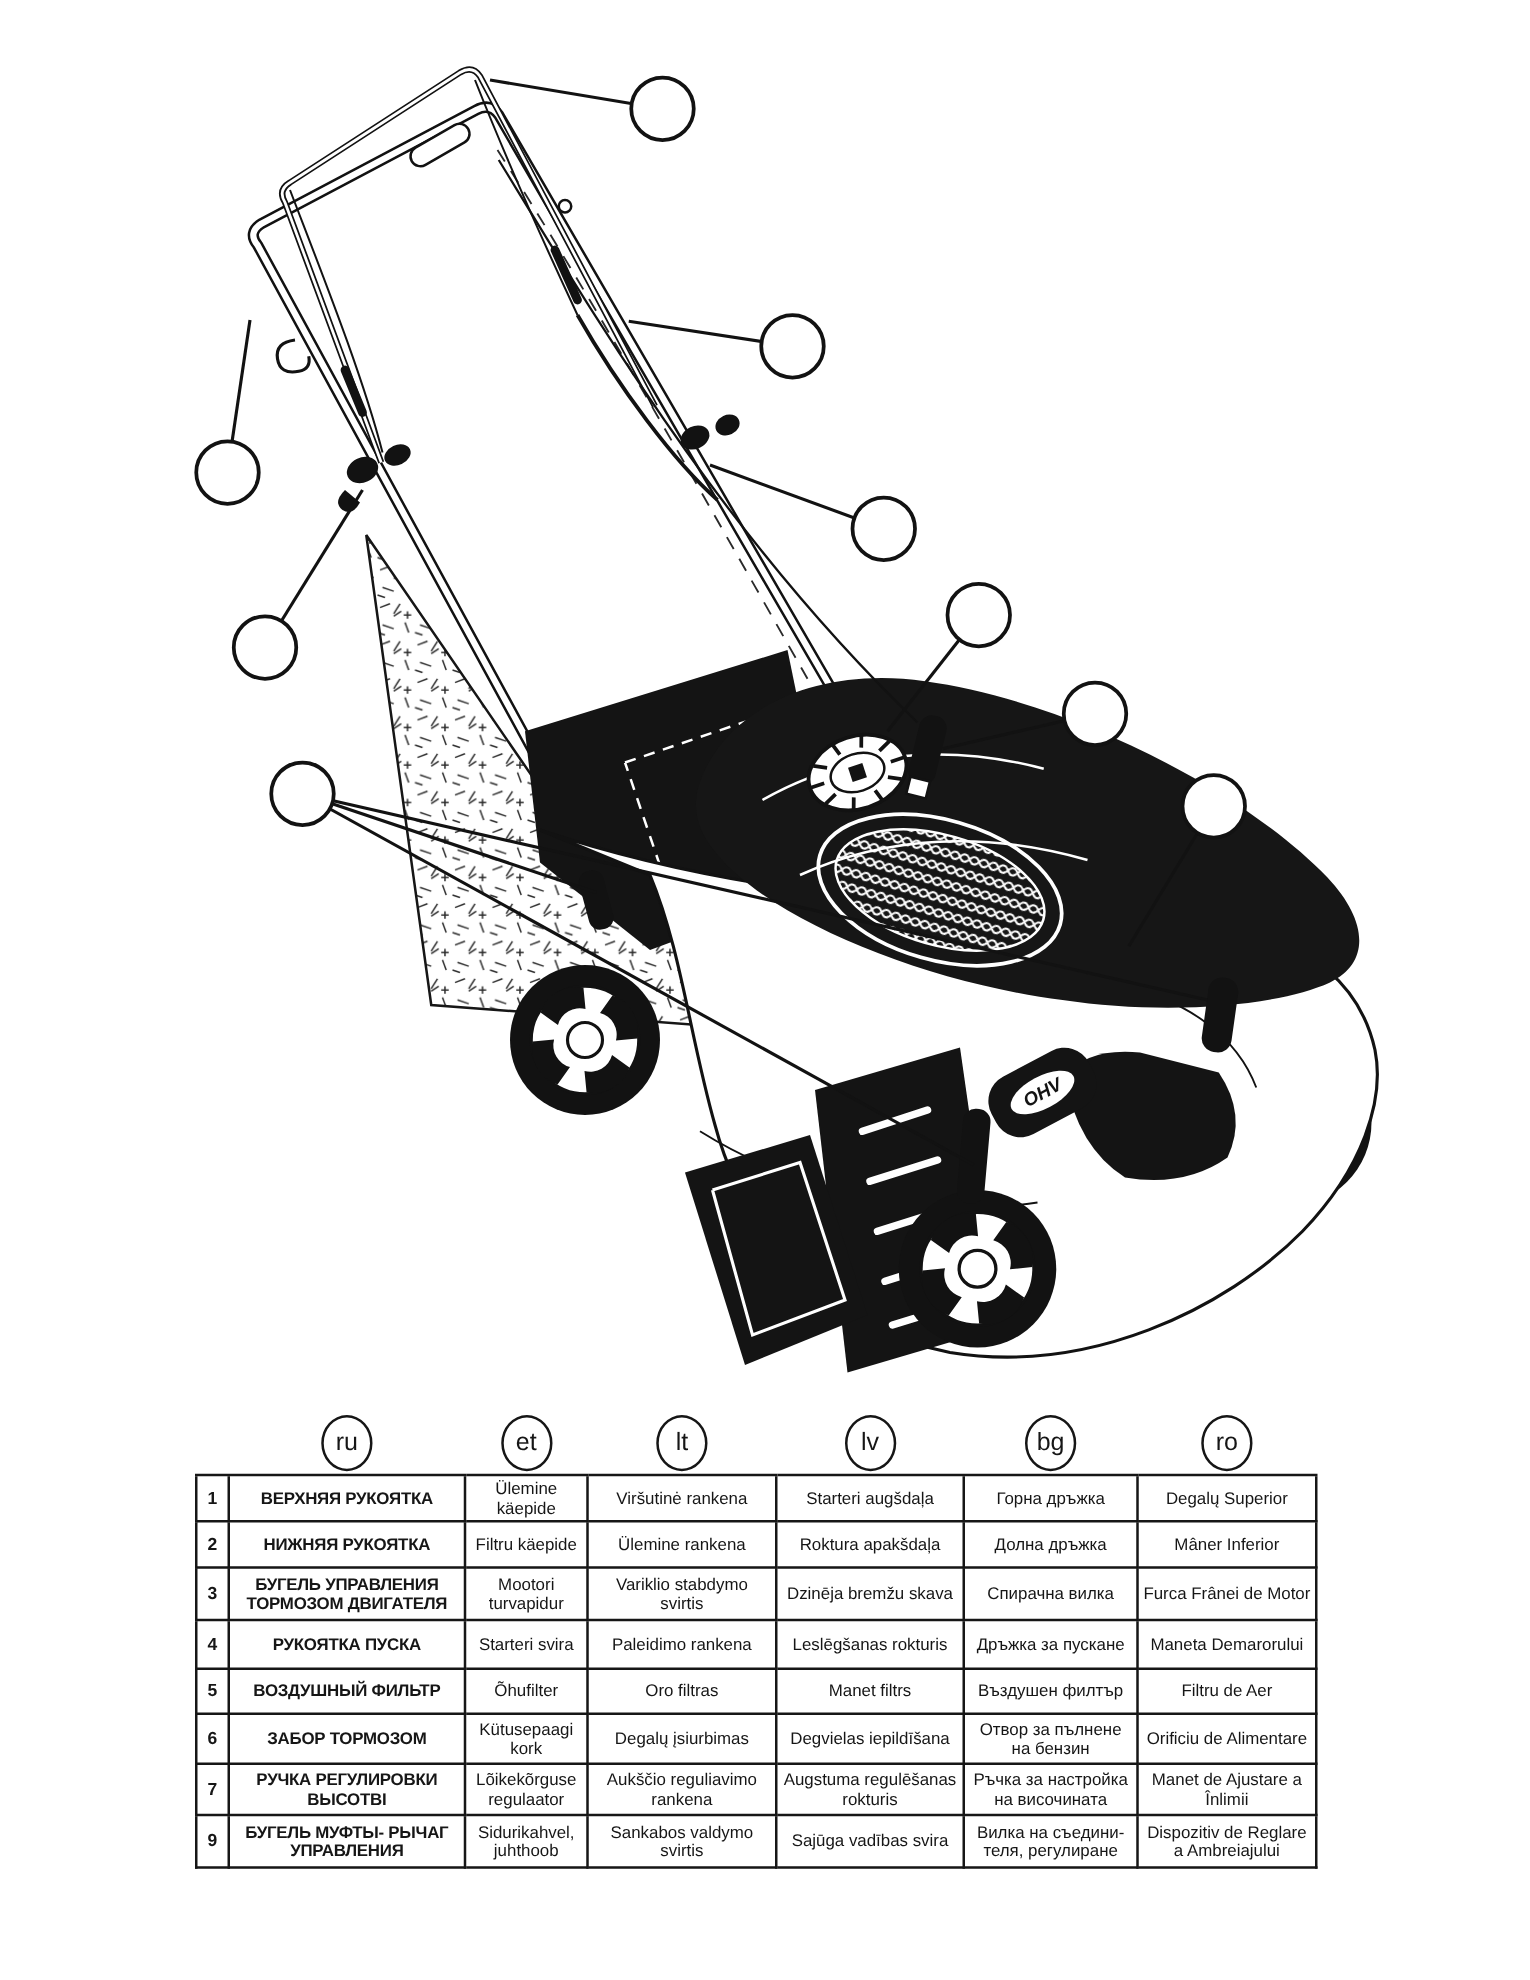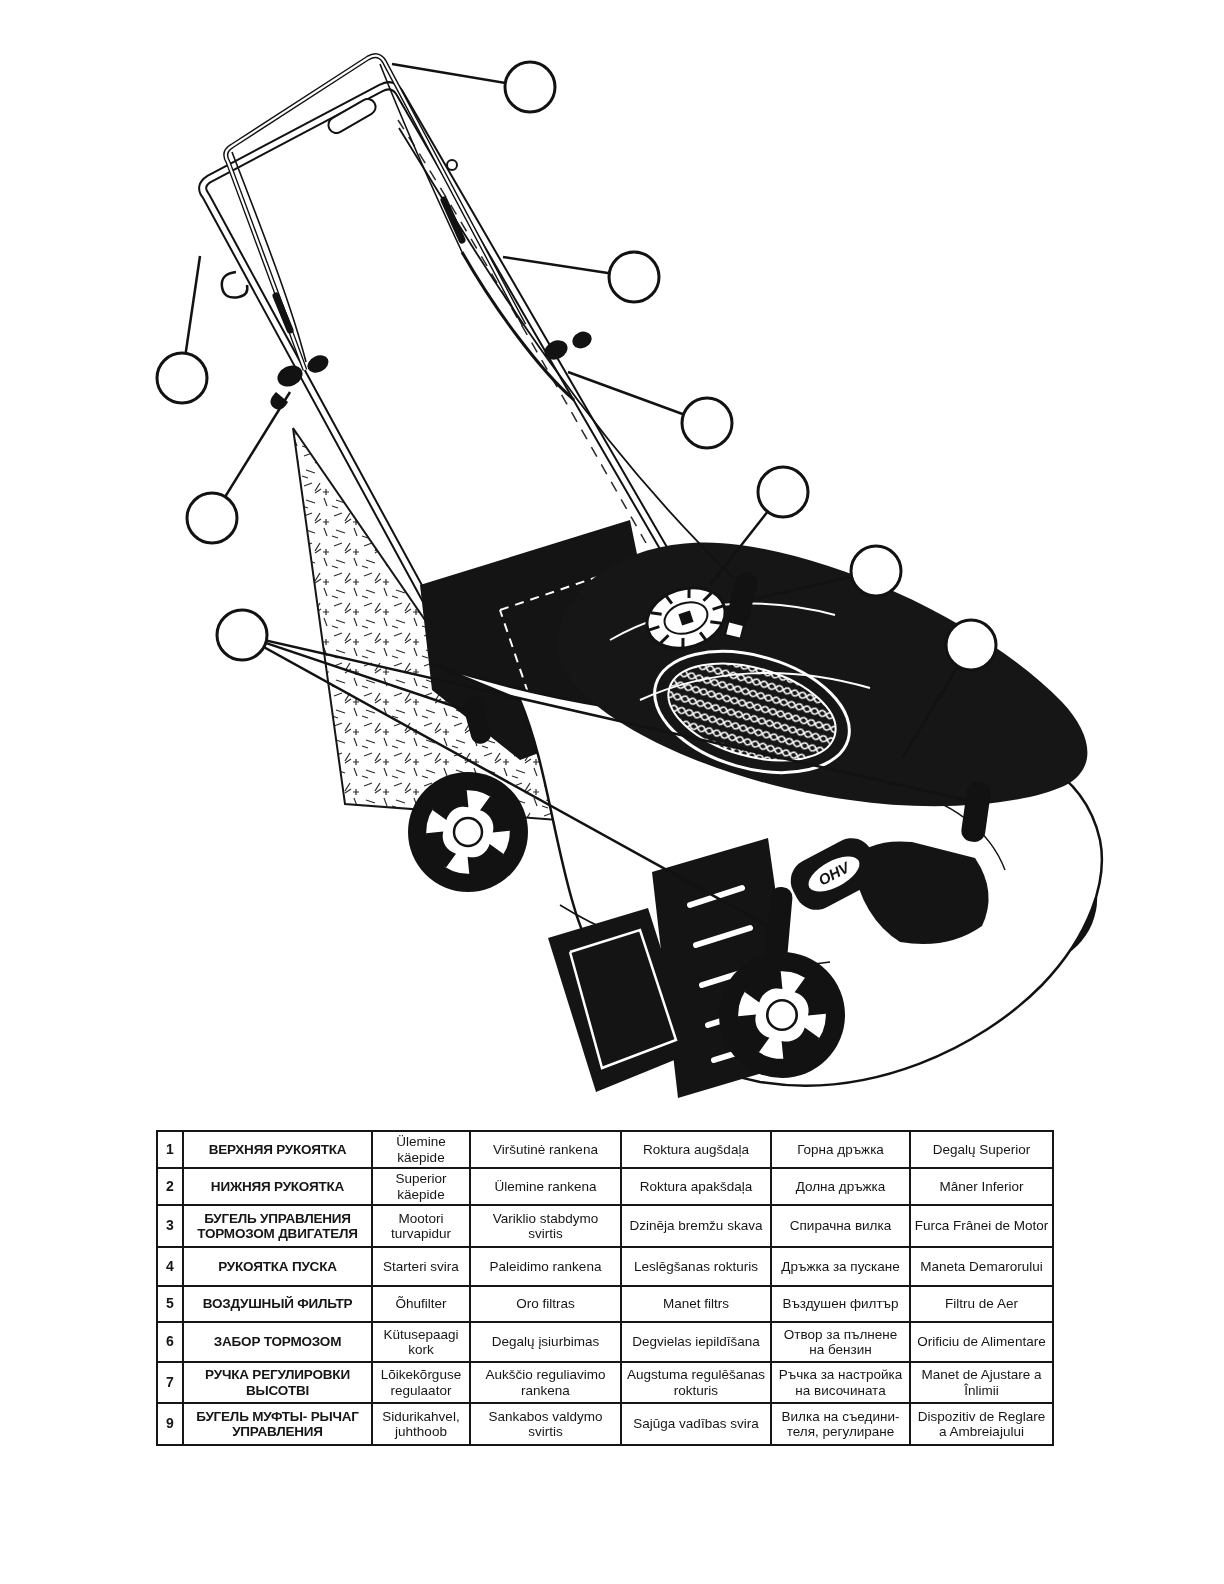--- a/index.html
+++ b/index.html
@@ -197,33 +197,42 @@
     <colgroup>
       <col style="width:26px">
         <col style="width:189px">
         <col style="width:98px">
       <col style="width:151px">
         <col style="width:150px">
         <col style="width:139px">
         <col style="width:143px">
     </colgroup>
     <tbody>
+        <tr class="hdr" style="height:50px">
+      <td></td>
+      <td><span class="lang-pill">ru</span></td>
+      <td><span class="lang-pill">et</span></td>
+      <td><span class="lang-pill">lt</span></td>
+      <td><span class="lang-pill">lv</span></td>
+      <td><span class="lang-pill">bg</span></td>
+      <td><span class="lang-pill">ro</span></td>
+    </tr>
     <tr style="height:37px">
       <td class="num">1</td>
       <td class="ru">ВЕРХНЯЯ РУКОЯТКА</td>
       <td>Ülemine käepide</td>
       <td>Viršutinė rankena</td>
-      <td>Roktura augšdaļa</td>
+      <td>Starteri augšdaļa</td>
       <td>Горна дръжка</td>
       <td>Degalų Superior</td>
     </tr>
     <tr style="height:37px">
       <td class="num">2</td>
       <td class="ru">НИЖНЯЯ РУКОЯТКА</td>
-      <td>Superior käepide</td>
+      <td>Filtru käepide</td>
       <td>Ülemine rankena</td>
       <td>Roktura apakšdaļa</td>
       <td>Долна дръжка</td>
       <td>Mâner Inferior</td>
     </tr>
     <tr style="height:42px">
       <td class="num">3</td>
       <td class="ru">БУГЕЛЬ УПРАВЛЕНИЯ ТОРМОЗОМ ДВИГАТЕЛЯ</td>
       <td>Mootori turvapidur</td>
       <td>Variklio stabdymo svirtis</td>

